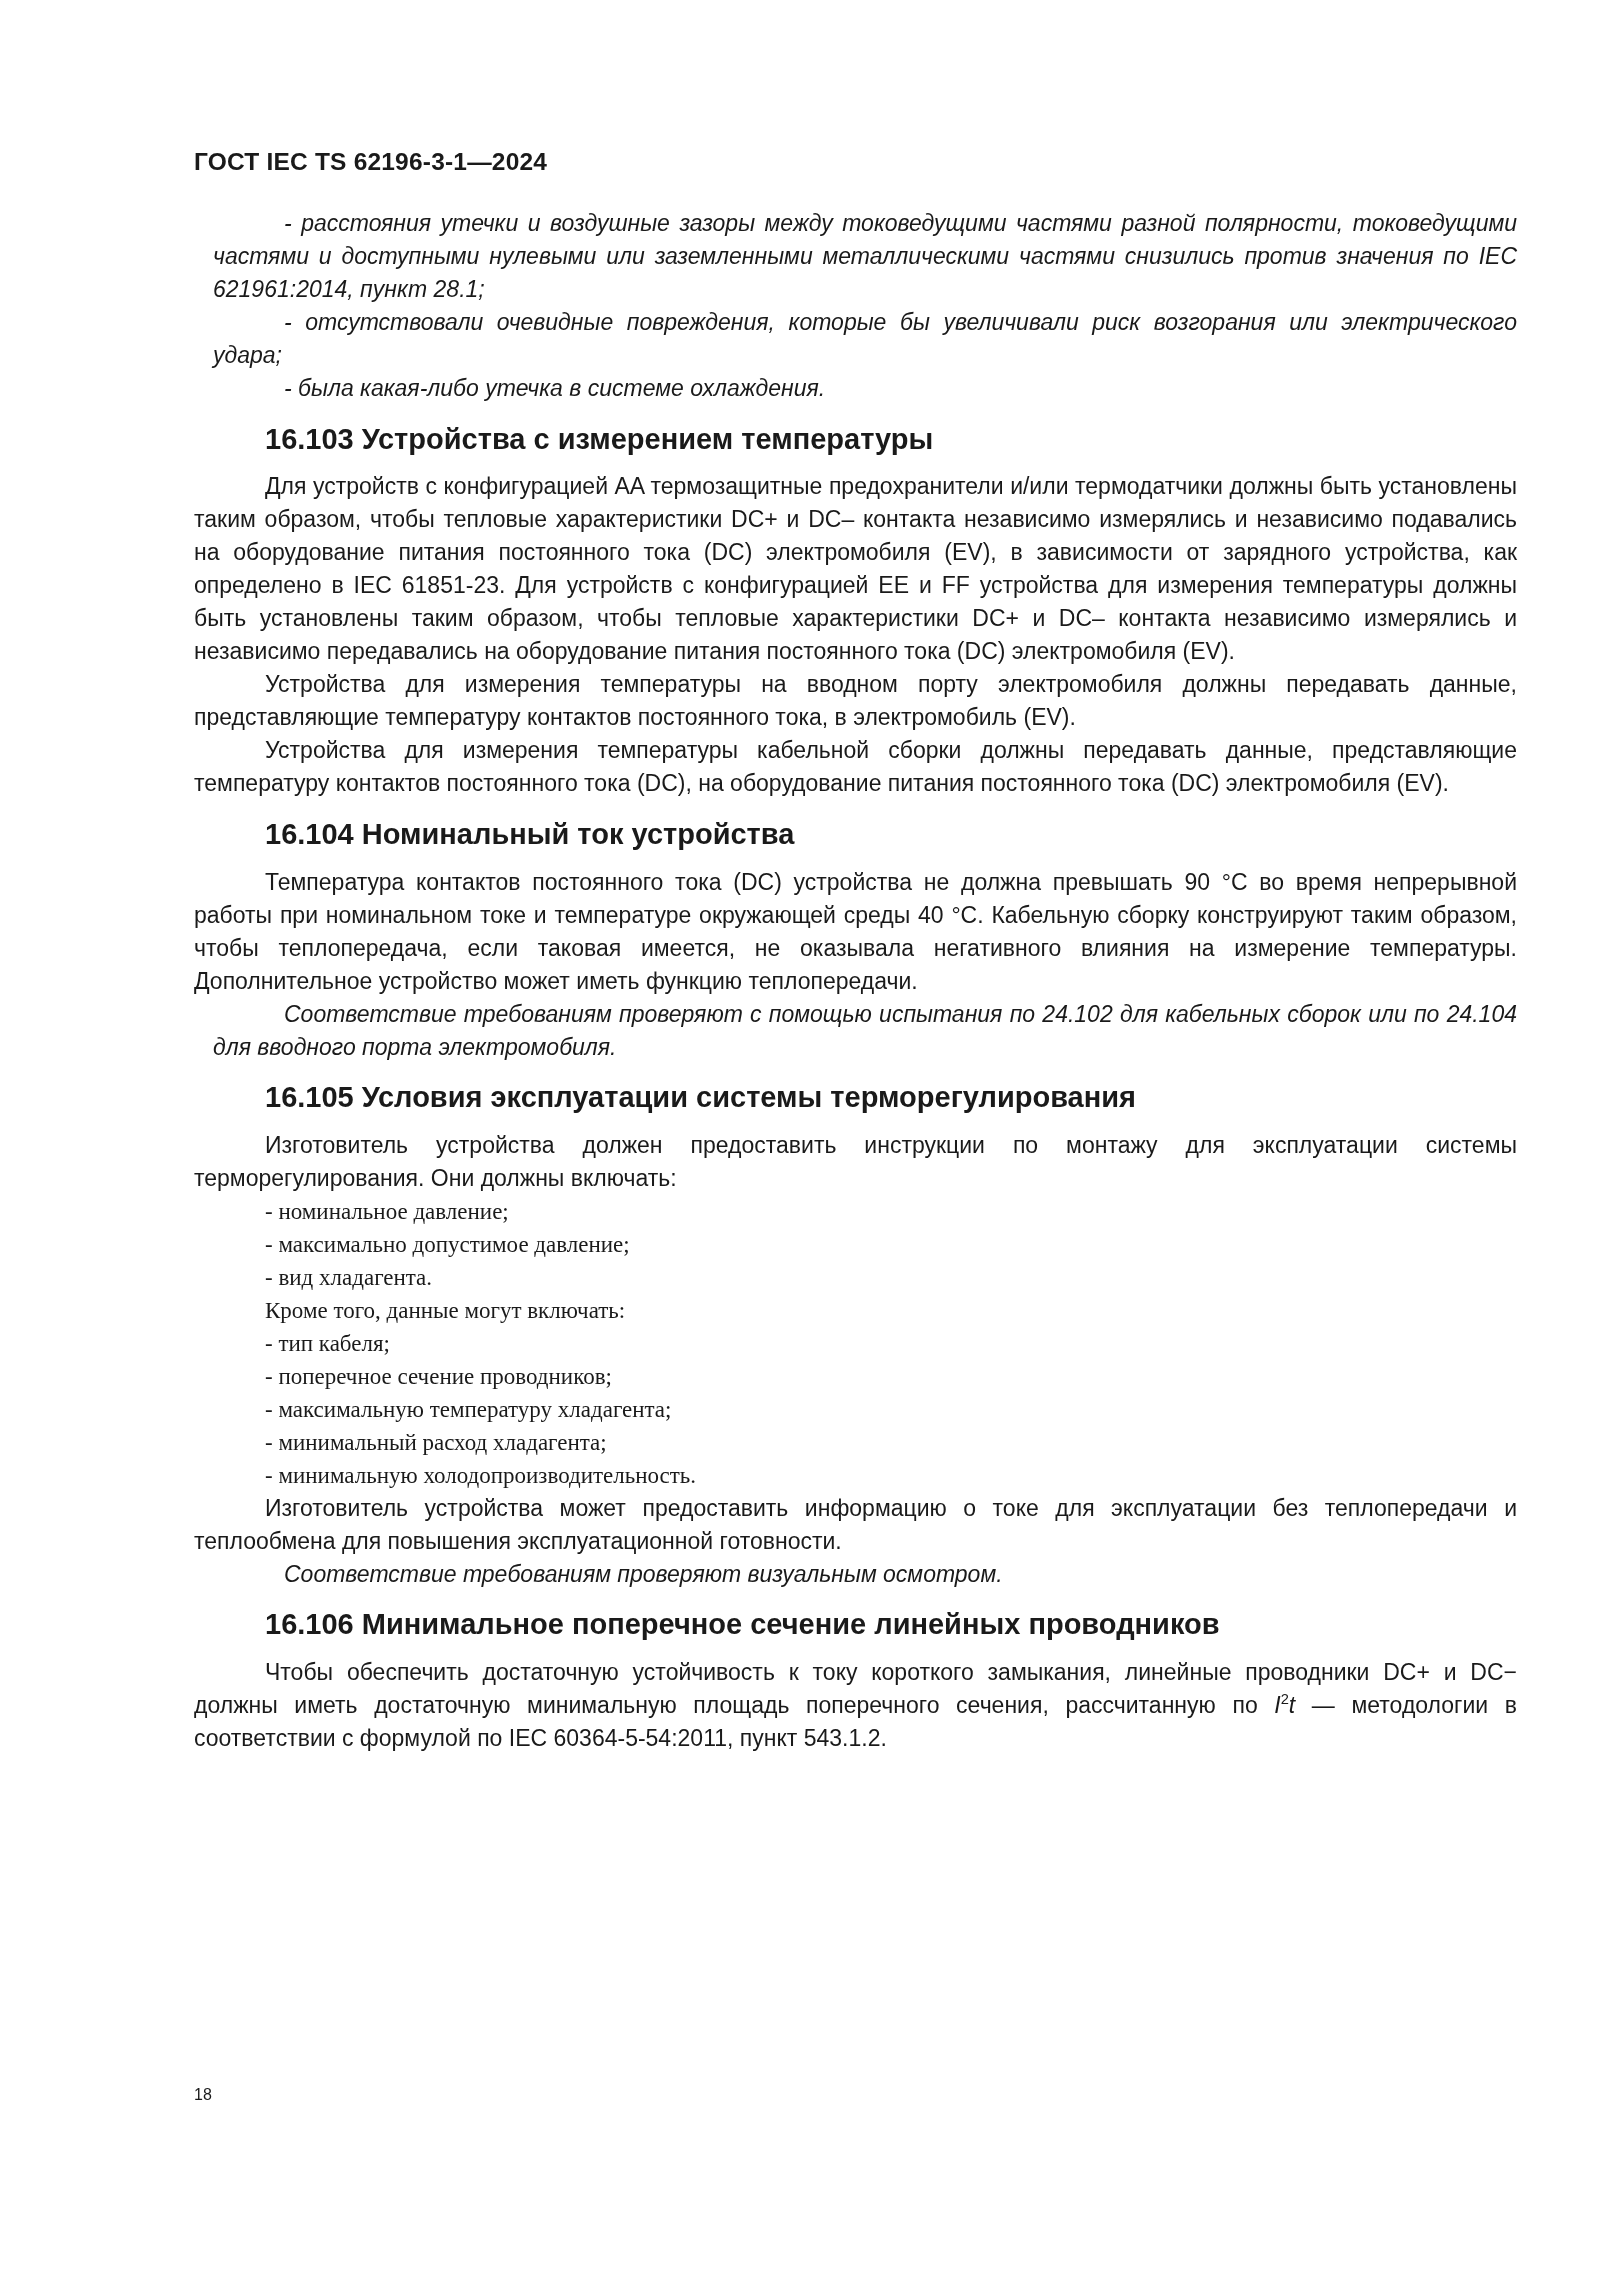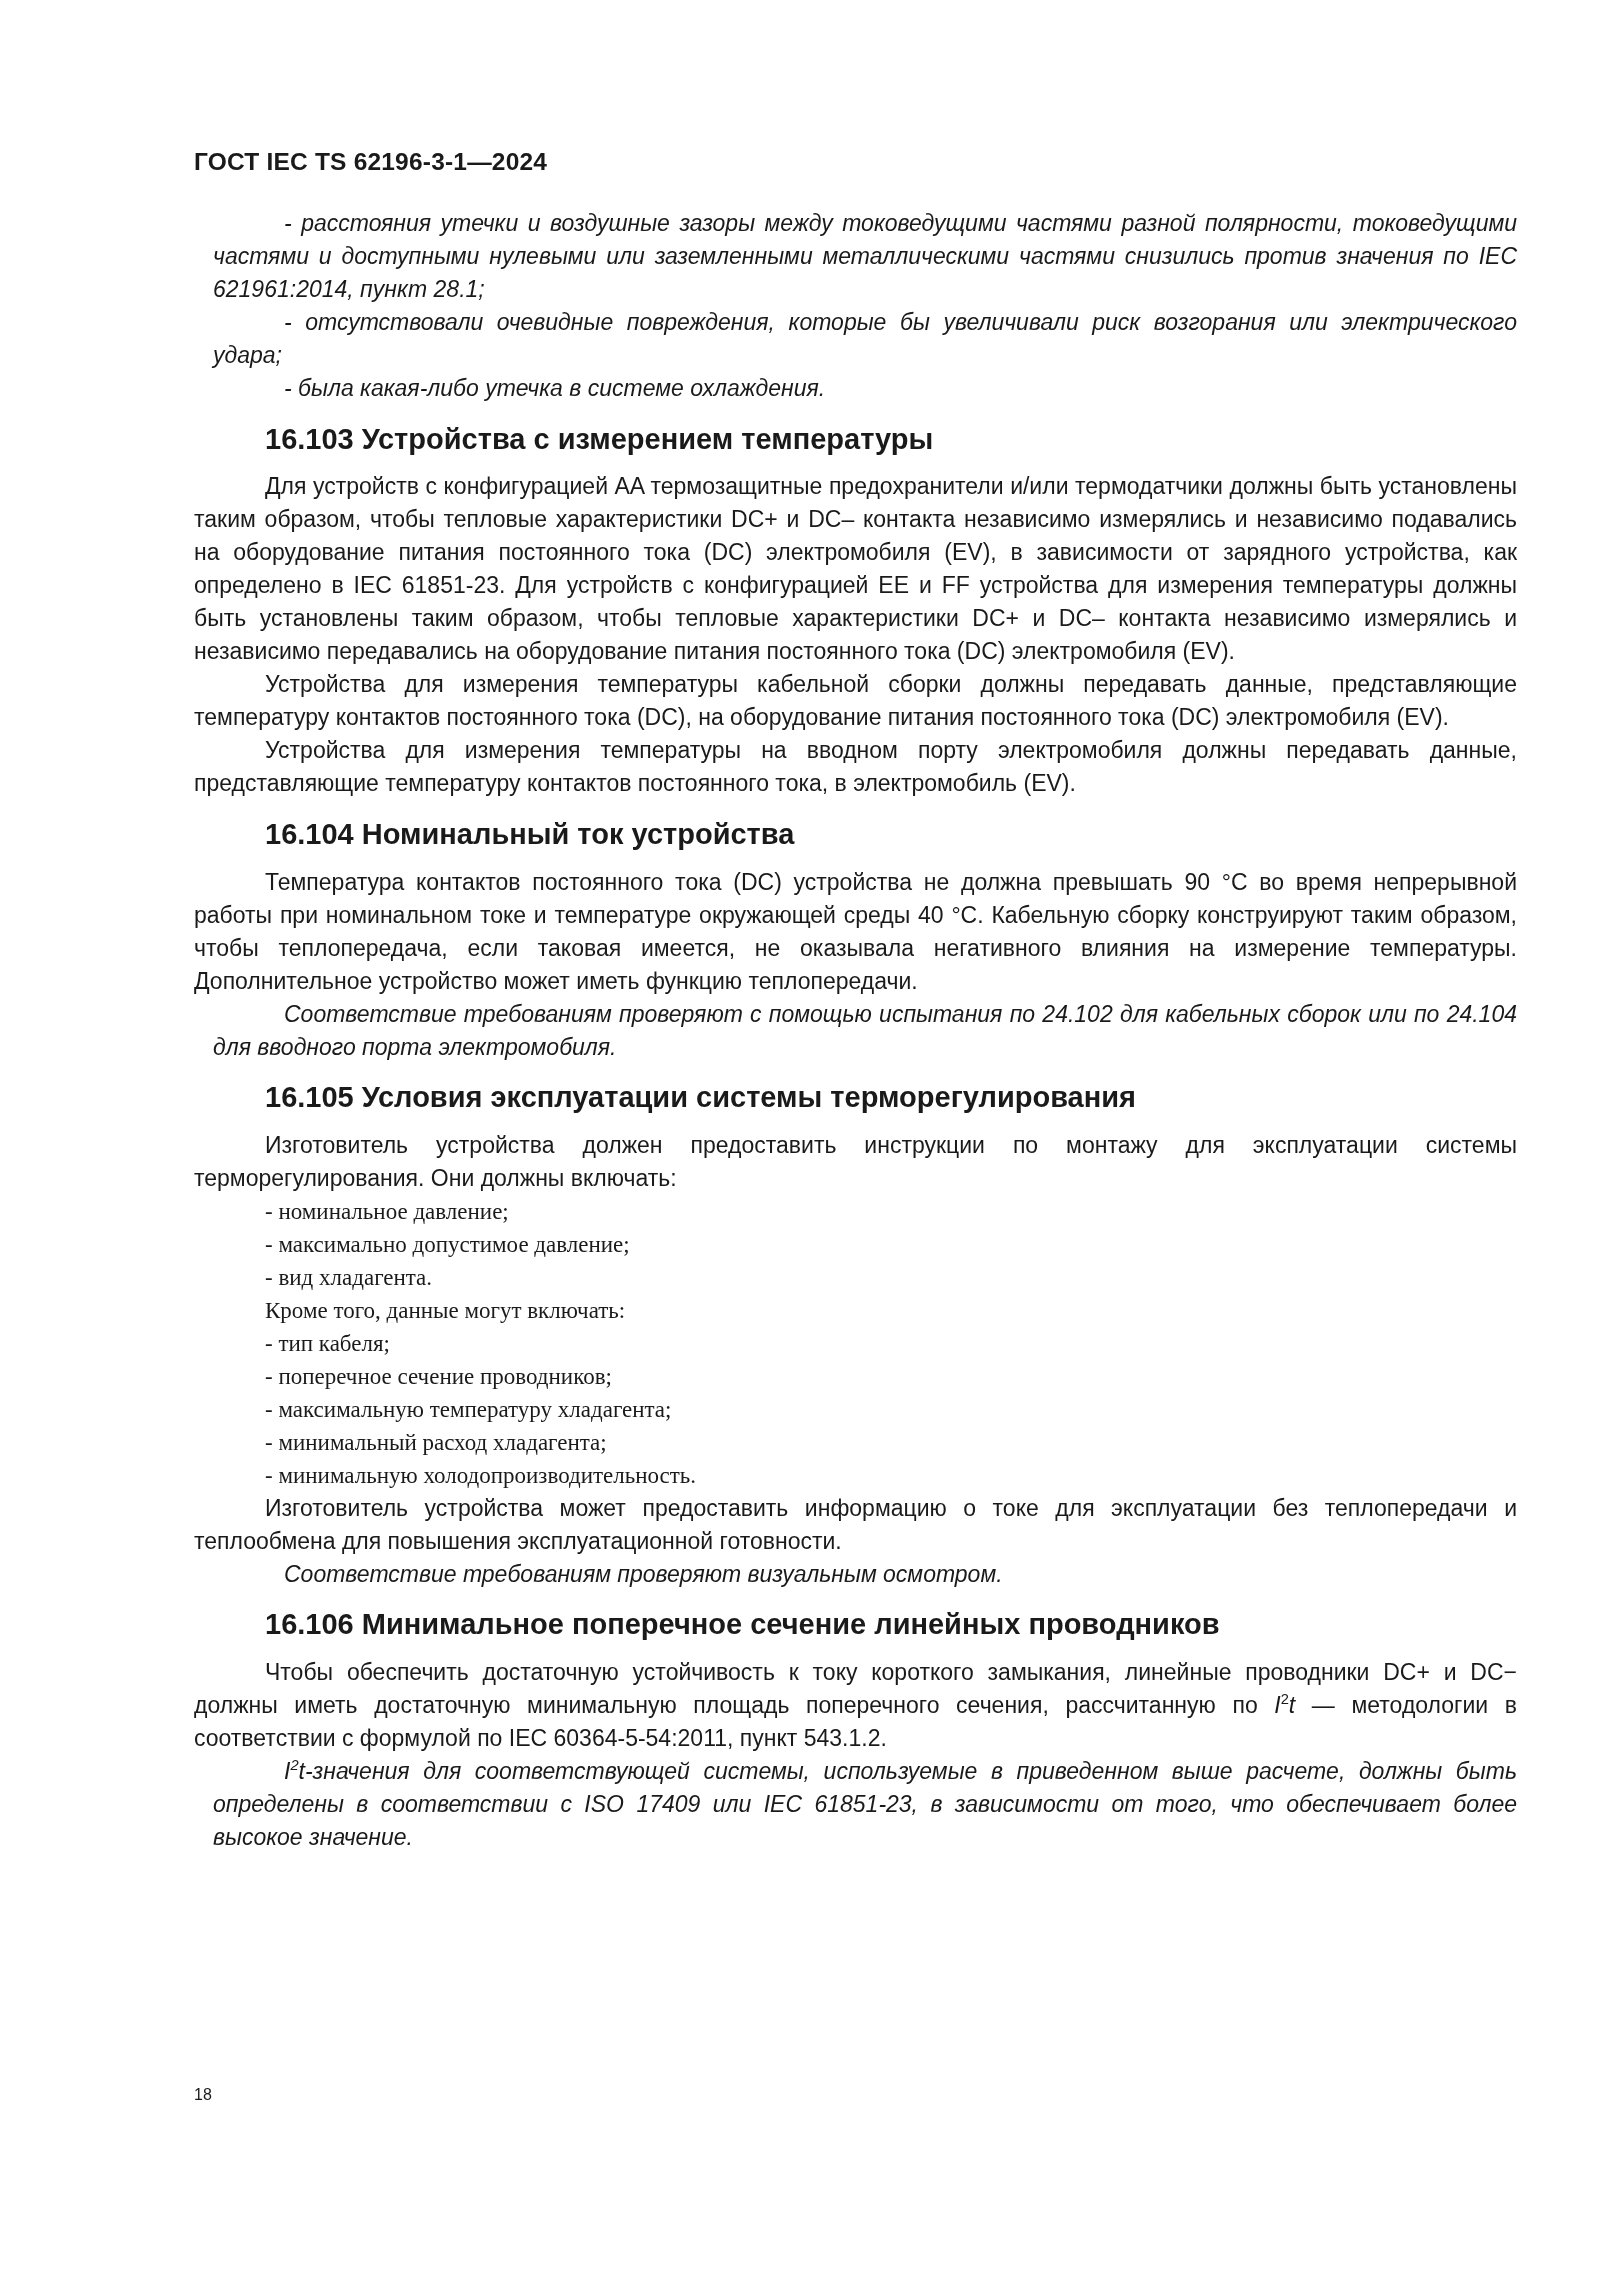--- a/index.html
+++ b/index.html
@@ -58,22 +58,22 @@
 
   <div>
     <p class="indent italic">- расстояния утечки и воздушные зазоры между токоведущими частями разной полярности, токоведущими частями и доступными нулевыми или заземленными металлическими частями снизились против значения по IEC 621961:2014, пункт 28.1;</p>
     <p class="indent italic">- отсутствовали очевидные повреждения, которые бы увеличивали риск возгорания или электрического удара;</p>
     <p class="indent italic">- была какая-либо утечка в системе охлаждения.</p>
   </div>
 
   <section>
     <h2 class="section">16.103 Устройства с измерением температуры</h2>
     <p class="indent">Для устройств с конфигурацией AA термозащитные предохранители и/или термодатчики должны быть установлены таким образом, чтобы тепловые характеристики DC+ и DC– контакта независимо измерялись и независимо подавались на оборудование питания постоянного тока (DC) электромобиля (EV), в зависимости от зарядного устройства, как определено в IEC 61851-23. Для устройств с конфигурацией EE и FF устройства для измерения температуры должны быть установлены таким образом, чтобы тепловые характеристики DC+ и DC– контакта независимо измерялись и независимо передавались на оборудование питания постоянного тока (DC) электромобиля (EV).</p>
+    <p class="indent">Устройства для измерения температуры на вводном порту электромобиля должны передавать данные, представляющие температуру контактов постоянного тока, в электромобиль (EV).</p>
     <p class="indent">Устройства для измерения температуры кабельной сборки должны передавать данные, представляющие температуру контактов постоянного тока (DC), на оборудование питания постоянного тока (DC) электромобиля (EV).</p>
-    <p class="indent">Устройства для измерения температуры на вводном порту электромобиля должны передавать данные, представляющие температуру контактов постоянного тока, в электромобиль (EV).</p>
   </section>
 
   <section>
     <h2 class="section">16.104 Номинальный ток устройства</h2>
     <p class="indent">Температура контактов постоянного тока (DC) устройства не должна превышать 90 °C во время непрерывной работы при номинальном токе и температуре окружающей среды 40 °C. Кабельную сборку конструируют таким образом, чтобы теплопередача, если таковая имеется, не оказывала негативного влияния на измерение температуры. Дополнительное устройство может иметь функцию теплопередачи.</p>
     <p class="indent italic">Соответствие требованиям проверяют с помощью испытания по 24.102 для кабельных сборок или по 24.104 для вводного порта электромобиля.</p>
   </section>
 
   <section>
     <h2 class="section">16.105 Условия эксплуатации системы терморегулирования</h2>
@@ -87,19 +87,18 @@
     <p class="bullet">- максимальную температуру хладагента;</p>
     <p class="bullet">- минимальный расход хладагента;</p>
     <p class="bullet">- минимальную холодопроизводительность.</p>
     <p class="indent">Изготовитель устройства может предоставить информацию о токе для эксплуатации без теплопередачи и теплообмена для повышения эксплуатационной готовности.</p>
     <p class="indent italic">Соответствие требованиям проверяют визуальным осмотром.</p>
   </section>
 
   <section>
     <h2 class="section">16.106 Минимальное поперечное сечение линейных проводников</h2>
     <p class="indent"><span>Чтобы обеспечить достаточную устойчивость к току короткого замыкания, линейные проводники DC+ и DC− должны иметь достаточную минимальную площадь поперечного сечения, рассчитанную по </span><i>I</i><span class="sup">2</span><i>t</i><span> — методологии в соответствии с формулой по IEC 60364-5-54:2011, пункт 543.1.2.</span></p>
-    <p class="indent italic"><span>I</span><span class="sup">2</span><span>t-значения для соответствующей системы, используемые в приведенном выше расчете, должны быть определены в соответствии с ISO 17409 или IEC 61851-23, в зависимости от того, что обеспечивает более высокое значение.</span></p>
   </section>
 
 </div>
 
 <div class="page-number">18</div>
 
 
 </body></html>

